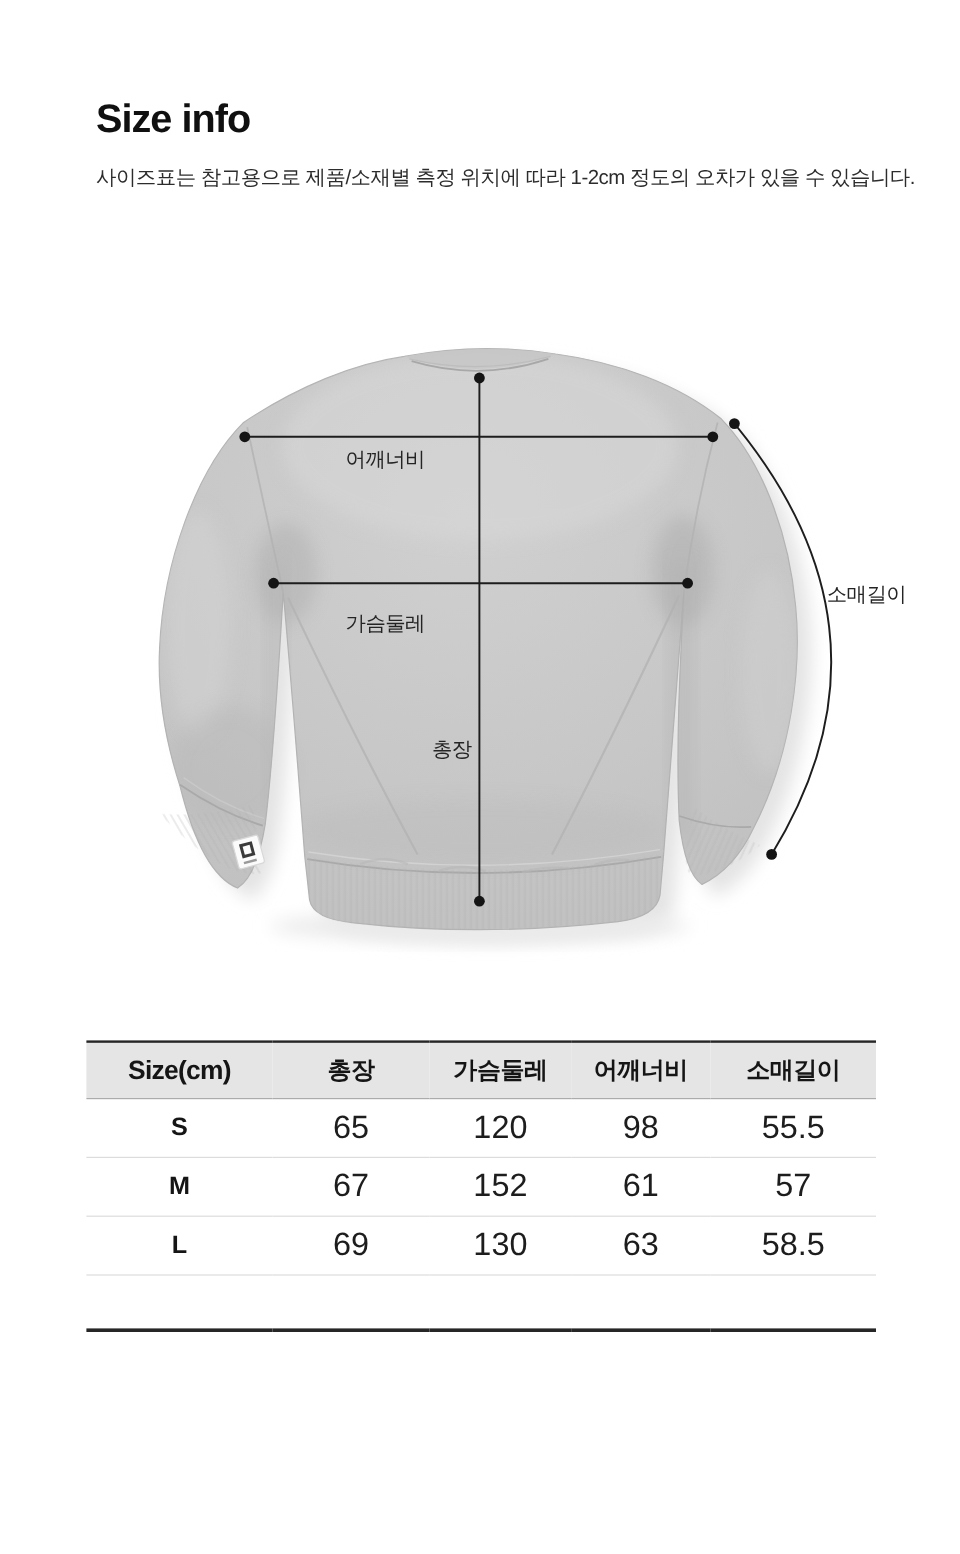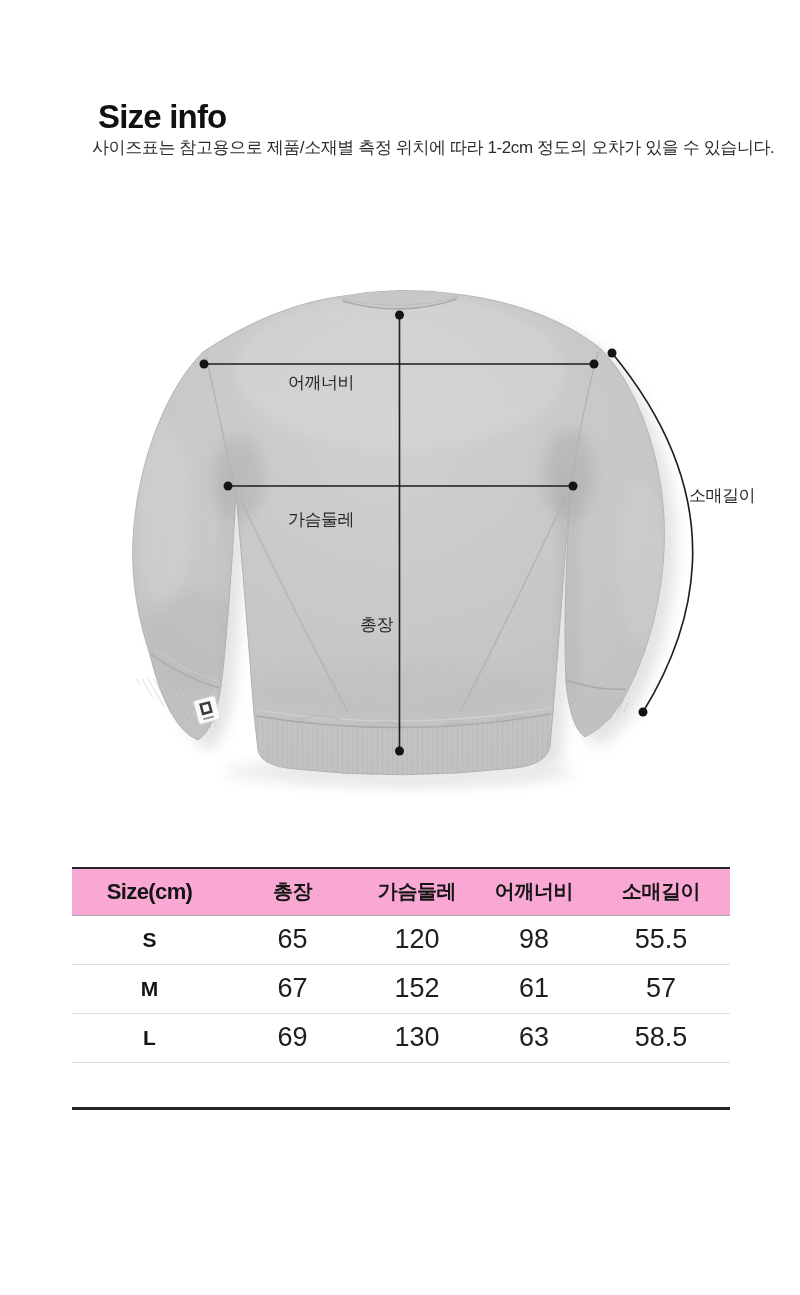--- a/index.html
+++ b/index.html
@@ -6,44 +6,44 @@
   .page{
     position:relative;
     width:800px;height:1295px;
     margin:0 auto;
     background:#ffffff;
     font-family:"Liberation Sans", sans-serif;
     color:#161616;
     overflow:hidden;
   }
   .page-title{
-    position:absolute;left:80px;top:80px;margin:18px;
+    position:absolute;left:80px;top:80px;margin:0;
     font-size:33px;font-weight:bold;letter-spacing:-0.8px;color:#101010;
   }
   .page-subtitle{
-    position:absolute;left:92px;top:136px;margin:0;
+    position:absolute;left:80px;top:136px;margin:0;
     font-size:17px;font-weight:400;letter-spacing:-0.4px;color:#2c2c2c;
   }
   .diagram{
     position:absolute;left:0;top:200px;width:800px;height:620px;
   }
   .diagram svg{display:block;}
   .anno-label{
     font-family:"Liberation Sans", sans-serif;
     font-size:17px;fill:#242424;letter-spacing:-0.5px;
   }
   table.size-table{
     position:absolute;left:72px;top:867px;width:658px;
     border-collapse:collapse;table-layout:fixed;
     border-top:2px solid #262626;
     border-bottom:3px solid #262626;
     text-align:center;
   }
   table.size-table thead tr{
-    height:47px;background:#f9a8d4;
+    height:47px;background:#e5e5e5;
   }
   table.size-table thead th{
     font-size:20px;font-weight:700;color:#151515;letter-spacing:-0.4px;
     border-bottom:1px solid #ababab;padding:0;
   }
   table.size-table thead th.size-col{font-size:22px;letter-spacing:-0.6px;}
   table.size-table tbody tr{height:49px;}
   table.size-table tbody th{
     font-size:21px;font-weight:700;color:#151515;
     border-bottom:1px solid #dcdcdc;padding:0;

